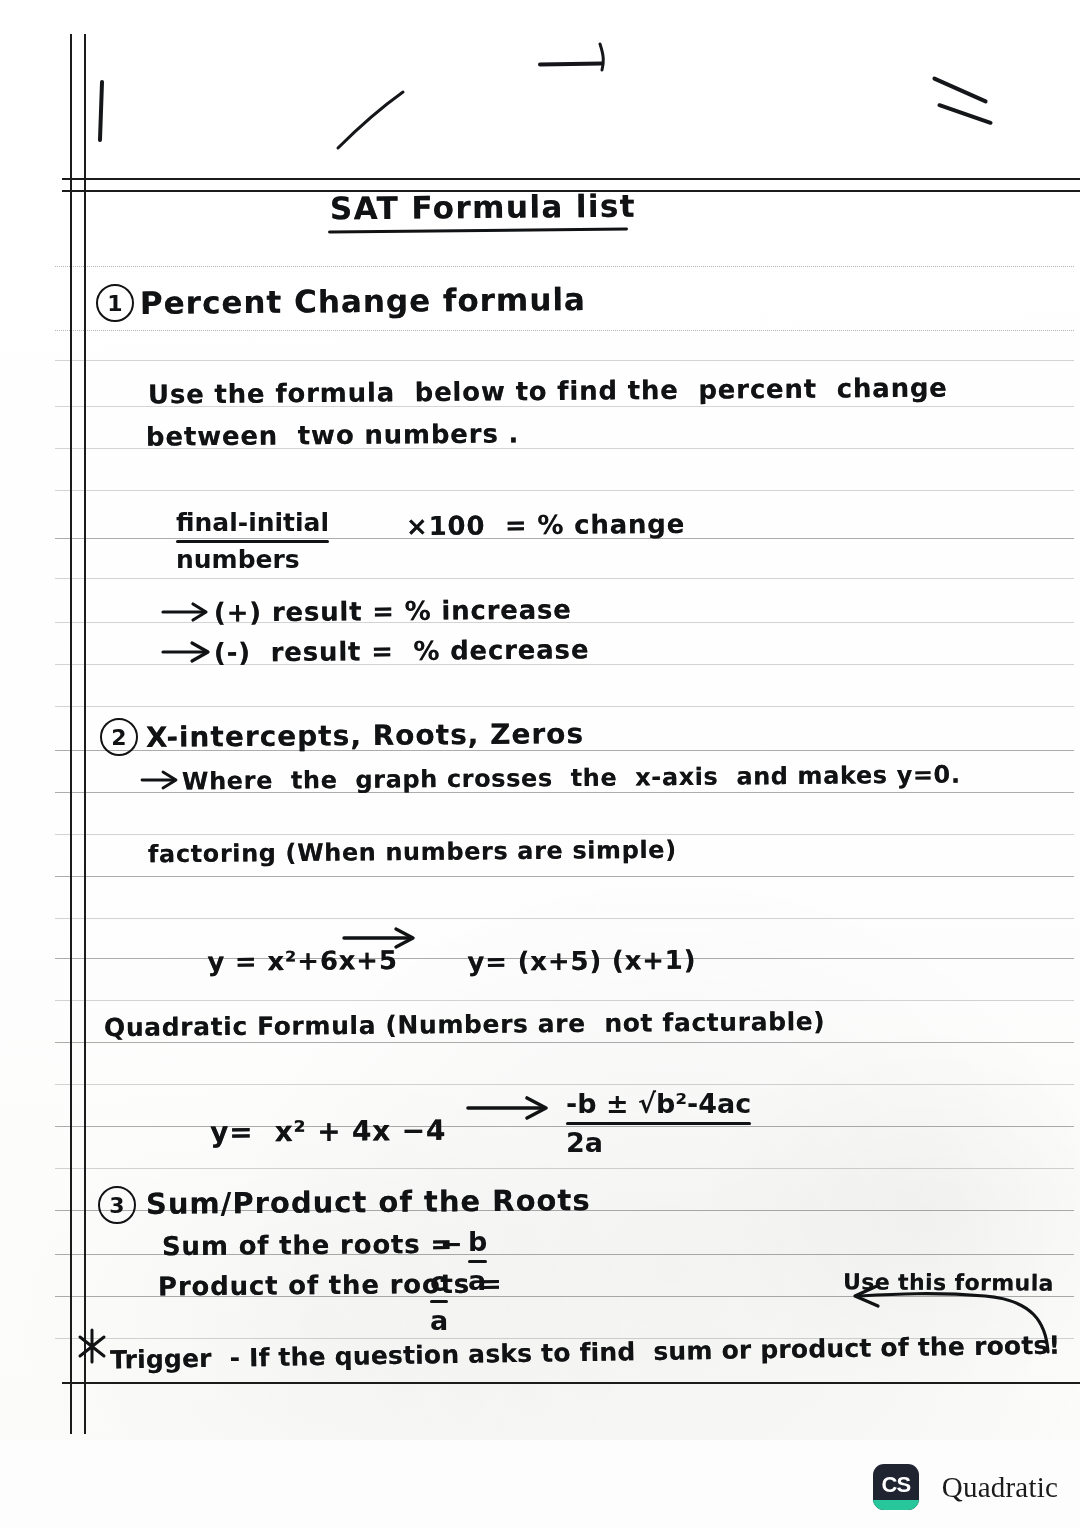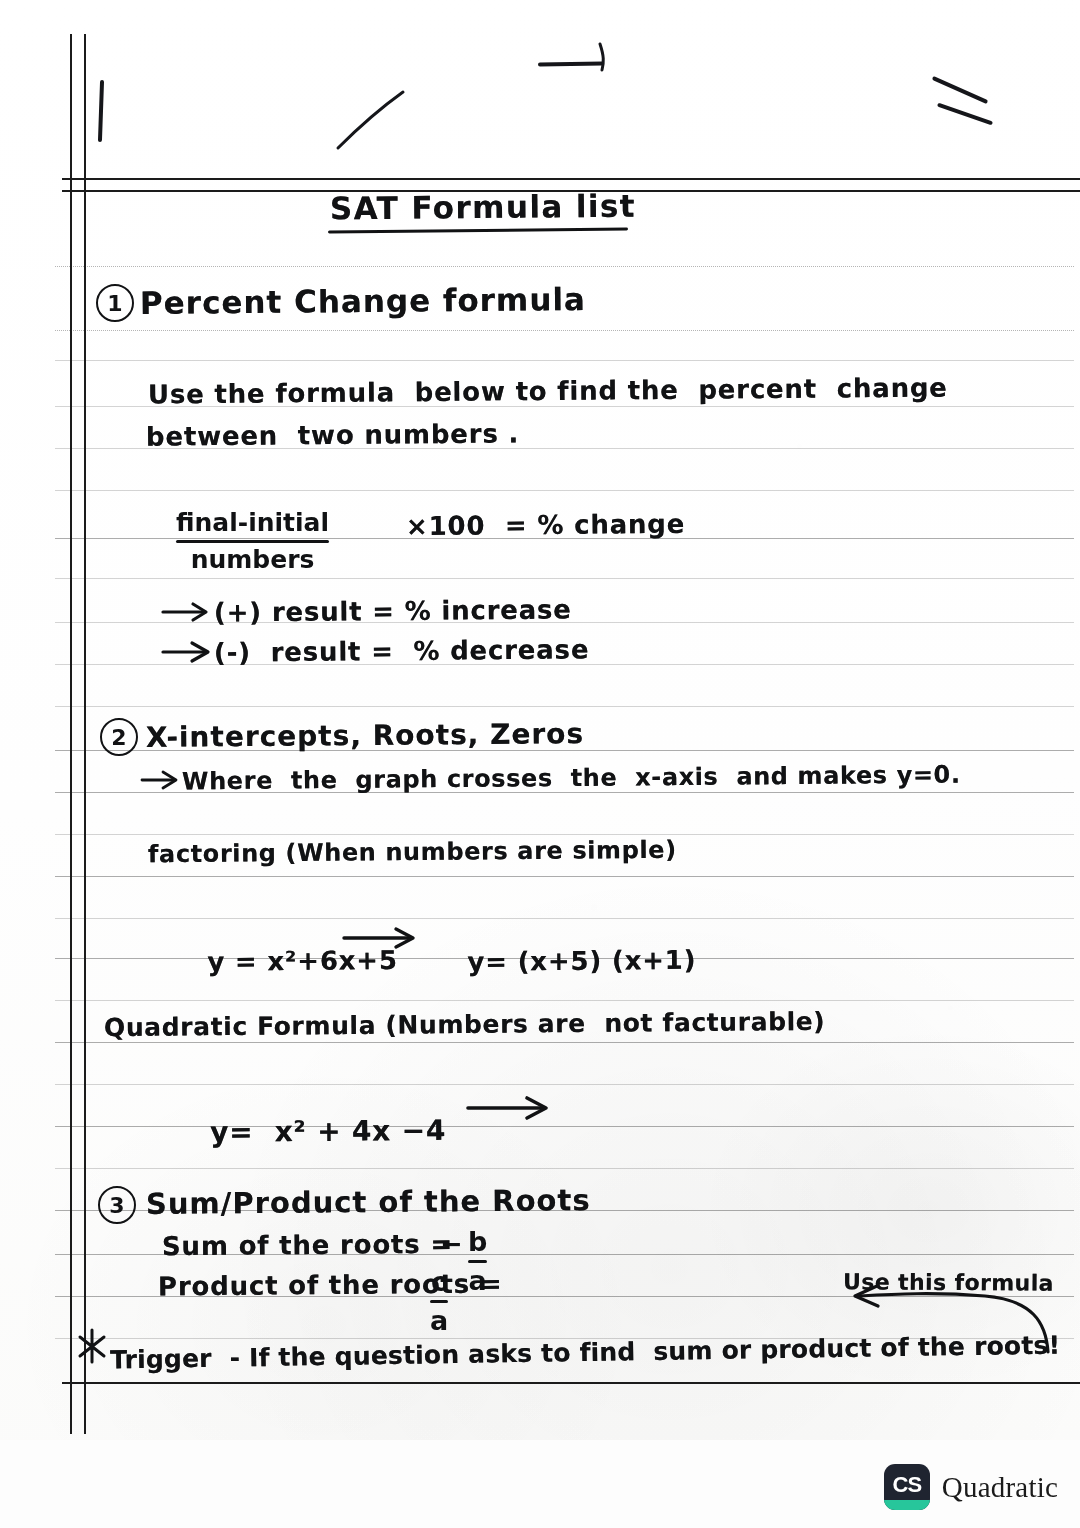--- a/index.html
+++ b/index.html
@@ -87,34 +87,34 @@
 
   
   .circnum{
     position:absolute;width:34px;height:34px;border:2.4px solid #111214;
     border-radius:50%;display:flex;align-items:center;justify-content:center;
     font-size:22px;font-weight:700;color:#111214;
     font-family:"DejaVu Sans","Liberation Sans",sans-serif;
   }
 
   
-  .frac{position:absolute;display:inline-block;text-align:center;color:#111214;font-weight:600;}
+  .frac{position:absolute;display:inline-block;color:#111214;font-weight:600;}
   .frac .num{display:block;white-space:pre;}
   .frac .bar{display:block;height:3px;background:#111214;margin:3px 0 2px;border-radius:2px;}
   .frac .den{display:block;white-space:pre;}
 
   
   .svg-layer{position:absolute;left:0;top:0;width:1080px;height:1440px;pointer-events:none;}
 
   
   .stray{position:absolute;background:#15161a;border-radius:3px;}
 
   
   #watermark{
-    position:absolute;right:22px;bottom:18px;display:flex;align-items:center;gap:12px;margin-left:19px;
+    position:absolute;right:22px;bottom:18px;display:flex;align-items:center;gap:23px;margin-left:19px;
   }
   #cs-badge{
     width:46px;height:46px;border-radius:11px;background:#1f2430;
     position:relative;overflow:hidden;display:flex;align-items:center;justify-content:center;
   }
   #cs-badge .cs-text{
     color:#ffffff;font-weight:700;font-size:22px;letter-spacing:-1px;
     font-family:"Liberation Sans",sans-serif;z-index:2;margin-bottom:5px;
   }
   #cs-badge .cs-strip{
@@ -230,20 +230,25 @@
   <div class="hw ink s-body tilt1" style="left:428px;top:922px;">
     <span>y= (x+5) (x+1)</span>
   </div>
 
   <div class="hw ink s-sub tilt1" style="left:104px;top:1012px;font-size:25px;">Quadratic Formula (Numbers are  not facturable)</div>
 
   <div class="hw ink s-body tilt1" style="left:168px;top:1090px;font-size:28px;">
     <span>y=  x² + 4x −4</span>
   </div>
 
+  <div class="frac" style="left:566px;top:1088px;font-size:27px;">
+    <span class="num">-b ± √b²-4ac</span>
+    <span class="bar"></span>
+    <span class="den">2a</span>
+  </div>
 
   <div class="circnum" style="left:98px;top:1186px;">3</div>
   <div class="hw ink s-head tilt1" style="left:146px;top:1188px;font-size:29px;">Sum/Product of the Roots</div>
 
   <div class="hw ink s-body tilt1" style="left:162px;top:1232px;">Sum of the roots =</div>
   <div class="hw ink s-body" style="left:440px;top:1230px;font-size:27px;">−</div>
   <div class="frac" style="left:468px;top:1226px;font-size:27px;">
     <span class="num">b</span>
     <span class="bar"></span>
     <span class="den">a</span>

